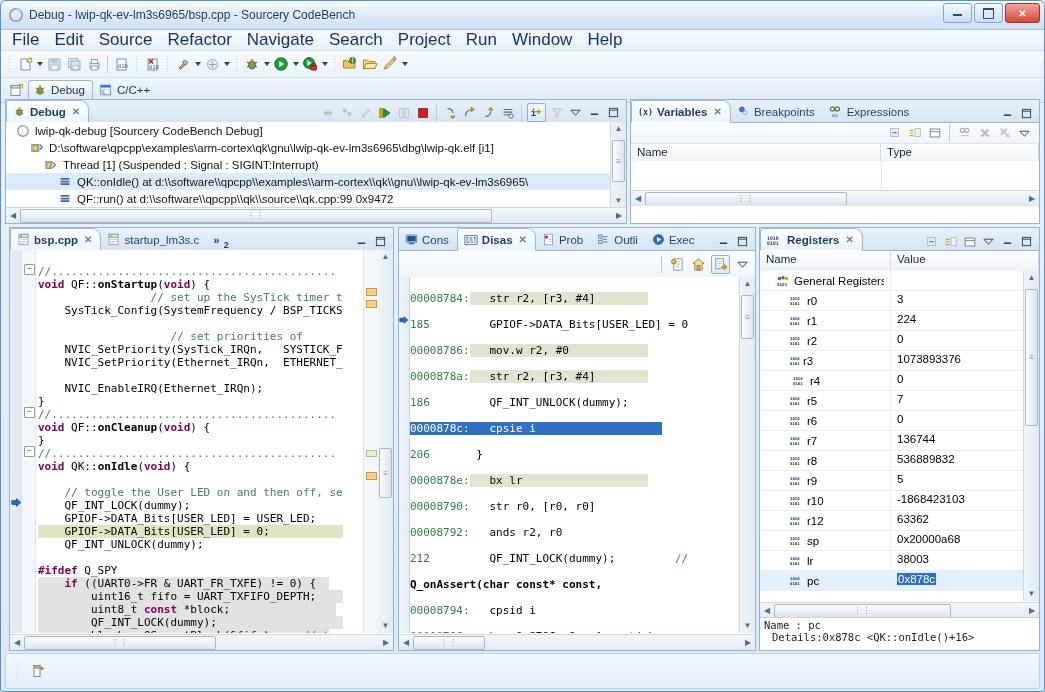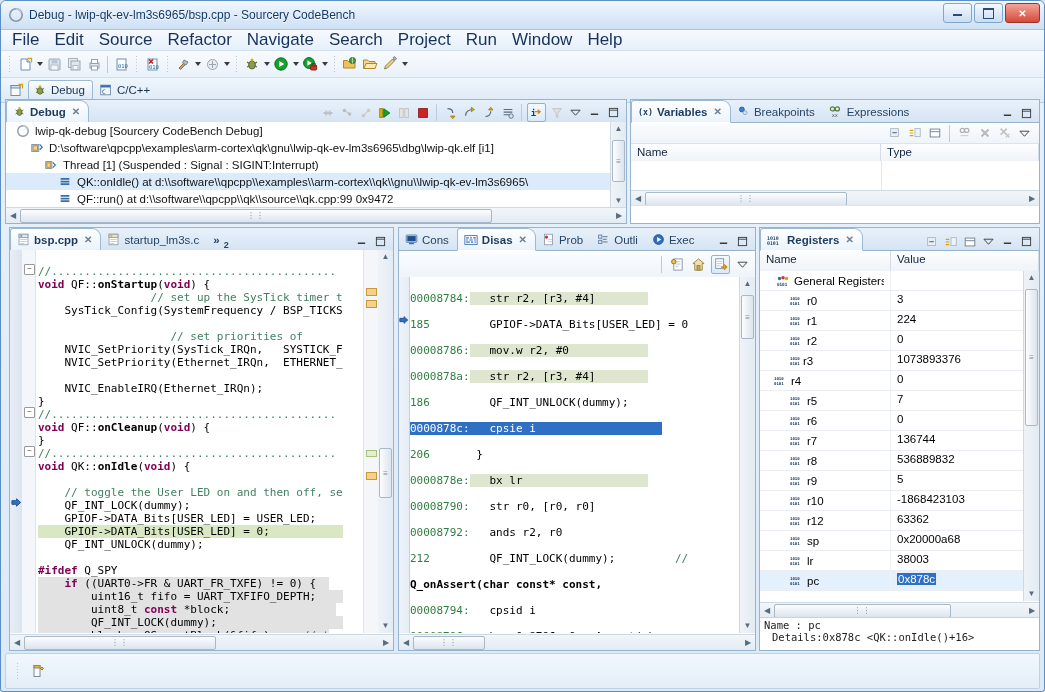--- a/index.html
+++ b/index.html
@@ -965,21 +965,21 @@
                   <svg width="13" height="11" viewBox="0 0 16 12">
                     <text x="0" y="5.5" font-size="5" font-family="monospace" fill="#1b3d66" font-weight="bold">1010</text>
                     <text x="0" y="11" font-size="5" font-family="monospace" fill="#1b3d66" font-weight="bold">0101</text>
                   </svg>
                 </span>
                 <span>r3</span>
               </div>
               <div class="td" style="flex: 1 1 0%;"><span>1073893376</span></div>
             </div>
             <div class="tbody-row">
-              <div class="td" style="width: 131px; display: flex; align-items: center; gap: 4px; padding-left: 14px;">
+              <div class="td" style="width: 131px; display: flex; align-items: center; gap: 4px; padding-left: 33px;">
                 <span>
                   <svg width="13" height="11" viewBox="0 0 16 12">
                     <text x="0" y="5.5" font-size="5" font-family="monospace" fill="#1b3d66" font-weight="bold">1010</text>
                     <text x="0" y="11" font-size="5" font-family="monospace" fill="#1b3d66" font-weight="bold">0101</text>
                   </svg>
                 </span>
                 <span>r4</span>
               </div>
               <div class="td" style="flex: 1 1 0%;"><span>0</span></div>
             </div>

